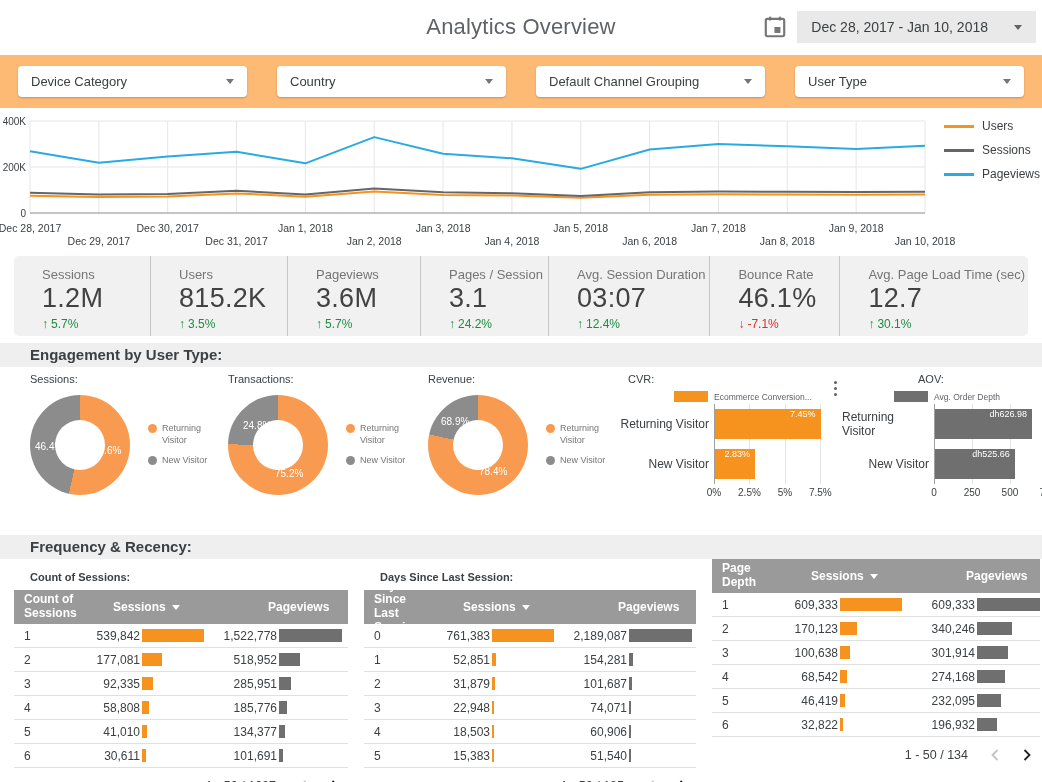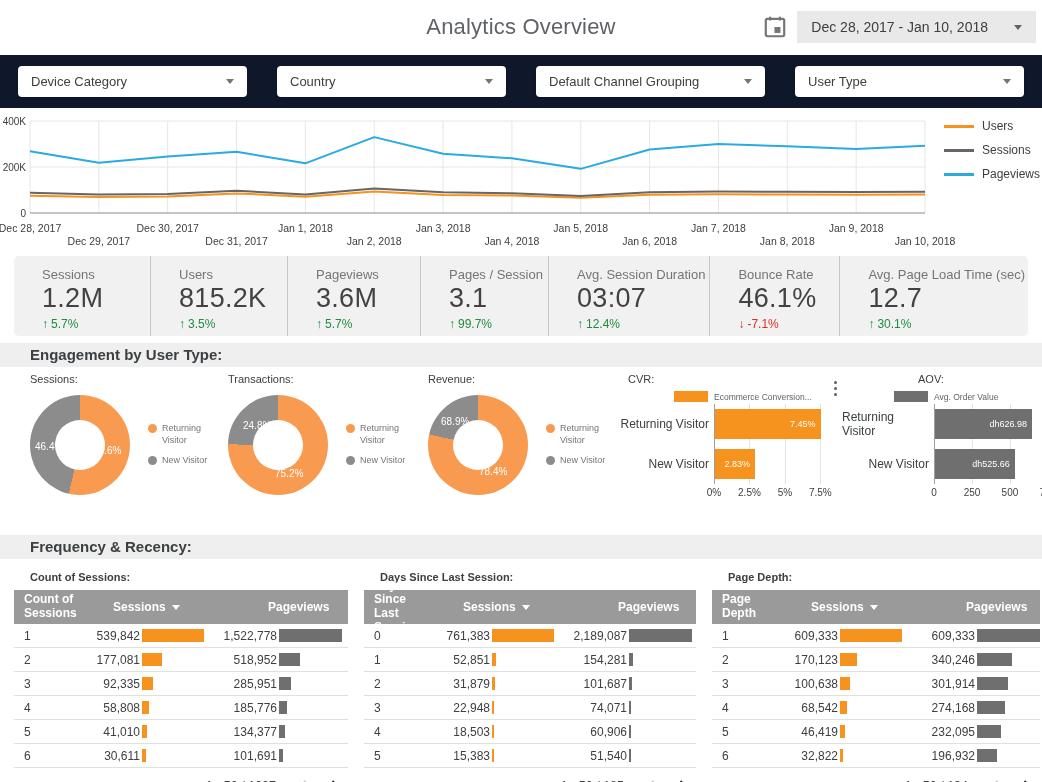--- a/index.html
+++ b/index.html
@@ -9,21 +9,21 @@
     background:#ffffff; color:#3c4043; overflow:hidden; position:relative;
   }
   
   .hdr { height:55px; position:relative; }
   .hdr h1 { text-align:center; font-size:22px; font-weight:400; color:#5f6368; line-height:54px; letter-spacing:.2px; }
   .date-wrap { position:absolute; right:6px; top:11px; display:flex; align-items:center; gap:9px; }
   .date-btn { background:#e9e9e9; border:none; height:32px; padding:0 14px; font-family:inherit;
     font-size:14px; color:#3c4043; display:flex; align-items:center; gap:26px; cursor:pointer; }
   .caret { width:0; height:0; border-left:4px solid transparent; border-right:4px solid transparent; border-top:5px solid #5f6368; }
   
-  .filter-bar { background:#0f172a; padding:11px 18px; display:flex; gap:30px; }
+  .filter-bar { background:#fdba74; padding:11px 18px; display:flex; gap:30px; }
   .chip { flex:1; background:#fff; border:none; border-radius:4px; height:31px; box-shadow:0 1px 2px rgba(0,0,0,.22);
     display:flex; align-items:center; justify-content:space-between; padding:0 13px; font-family:inherit; font-size:13px; color:#3c4043; cursor:pointer; }
   .chip .caret { border-top-color:#757575; }
   
   .ts { position:relative; height:142px; margin-top:3px; }
   .ts-legend { position:absolute; right:2px; top:8px; display:flex; flex-direction:column; gap:10px; }
   .ts-leg-item { display:flex; align-items:center; gap:8px; font-size:12px; color:#3c4043; }
   .ts-leg-line { width:30px; height:3px; }
   
   .cards { margin:3px 14px 0 14px; background:#f1f1f1; border-radius:5px; display:flex; height:80px; overflow:hidden; }
@@ -55,21 +55,21 @@
   
   .bc { width:212px; }
   .bc-legend { display:flex; align-items:center; gap:6px; font-size:8.5px; color:#5f6368; margin-top:6px; }
   .bc-sw { width:34px; height:11px; flex:none; }
   .bc-chart { display:flex; margin-top:2px; }
   .bc-cats { display:flex; flex-direction:column; }
   .bc-cat { height:40px; display:flex; align-items:center; justify-content:flex-end; font-size:12px; color:#3c4043; padding-right:5px; }
   .bc-plot { position:relative; height:80px; }
   .bc-grid { position:absolute; top:0; bottom:0; width:1px; background:#e3e3e3; }
   .bc-grid.axis { background:#9e9e9e; }
-  .bar { position:absolute; height:30px; display:flex; align-items:center; justify-content:flex-end; padding-right:5px; color:#fff; font-size:9px; white-space:nowrap; }
+  .bar { position:absolute; height:30px; display:flex; justify-content:flex-end; padding-right:5px; color:#fff; font-size:9px; white-space:nowrap; }
   .bc-ticks { position:relative; height:15px; margin-top:3px; }
   .bc-tick { position:absolute; transform:translateX(-50%); font-size:10px; color:#3c4043; }
   .kebab { position:absolute; left:829px; top:8px; display:flex; flex-direction:column; gap:3px; align-items:center; width:12px; cursor:pointer; }
   .kebab i { width:3px; height:3px; border-radius:50%; background:#616161; }
   
   .tables { display:flex; padding:0 14px; gap:16px; }
   .tbl { flex:none; }
   .tbl-caption { font-size:11px; font-weight:bold; color:#3c4043; margin:12px 0 7px 16px; }
   .thead { display:flex; align-items:center; background:#9a9a9a; color:#fff; font-size:12px; font-weight:bold; height:34px;gap:30px; }
   .th-dim { width:69px; padding-left:10px; line-height:1.15; }
@@ -203,21 +203,21 @@
       <div class="delta up">
         <span>↑</span>
         <span>5.7%</span>
       </div>
     </div>
     <div class="card" style="flex: 0 0 128px;">
       <div class="lbl">Pages / Session</div>
       <div class="val">3.1</div>
       <div class="delta up">
         <span>↑</span>
-        <span>99.7%</span>
+        <span>24.2%</span>
       </div>
     </div>
     <div class="card" style="flex: 0 0 160px;">
       <div class="lbl">Avg. Session Duration</div>
       <div class="val">03:07</div>
       <div class="delta up">
         <span>↑</span>
         <span>12.4%</span>
       </div>
     </div>
@@ -332,21 +332,21 @@
         <span class="bc-tick" style="left: 0px;">0%</span>
         <span class="bc-tick" style="left: 35.443px;">2.5%</span>
         <span class="bc-tick" style="left: 70.8861px;">5%</span>
         <span class="bc-tick" style="left: 106.329px;">7.5%</span>
       </div>
     </div>
     <div class="grp bc" style="left: 842px;">
       <div class="grp-title" style="margin-left: 76px;">AOV:</div>
       <div class="bc-legend" style="margin-left: 52px;">
         <span class="bc-sw" style="background: rgb(111, 111, 111);"></span>
-        <span>Avg. Order Value</span>
+        <span>Avg. Order Depth</span>
       </div>
       <div class="bc-chart">
         <div class="bc-cats" style="width: 92px;">
           <div class="bc-cat">Returning Visitor</div>
           <div class="bc-cat">New Visitor</div>
         </div>
         <div class="bc-plot" style="width: 120px;">
           <div class="bc-grid axis" style="left: 0px;"></div>
           <div class="bc-grid" style="left: 37.9747px;"></div>
           <div class="bc-grid" style="left: 75.9494px;"></div>
@@ -551,21 +551,20 @@
           </svg>
         </button>
         <button class="pg-btn">
           <svg width="10" height="14" viewBox="0 0 10 14">
             <polyline points="2.5,2 7.5,7 2.5,12" fill="none" stroke="#212121" stroke-width="1.8"></polyline>
           </svg>
         </button>
       </div>
     </div>
     <div class="tbl" style="flex: 0 0 320px;">
-      <div class="tbl-caption">Page Depth:</div>
       <div class="thead">
         <div class="th-dim">Page Depth</div>
         <div class="th-sess">
           <span>Sessions</span>
           <span class="sort-ic"></span>
         </div>
         <div class="th-pv">Pageviews</div>
       </div>
       <div class="trow">
         <div class="td-dim">1</div>

